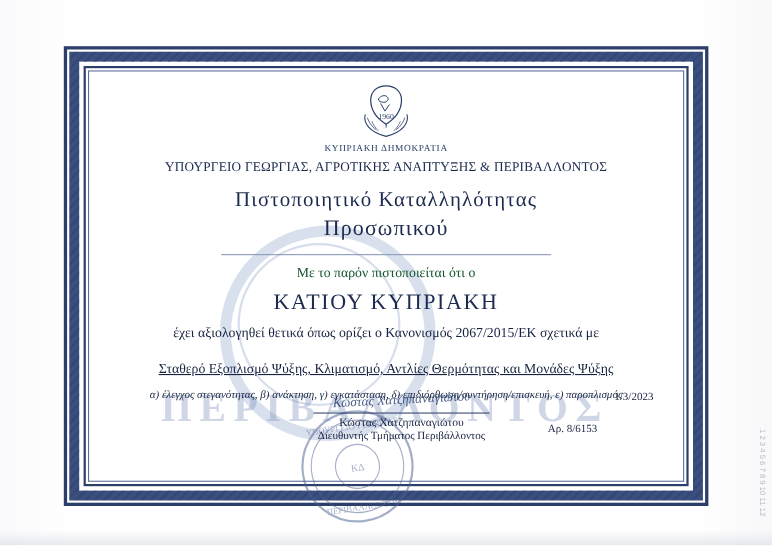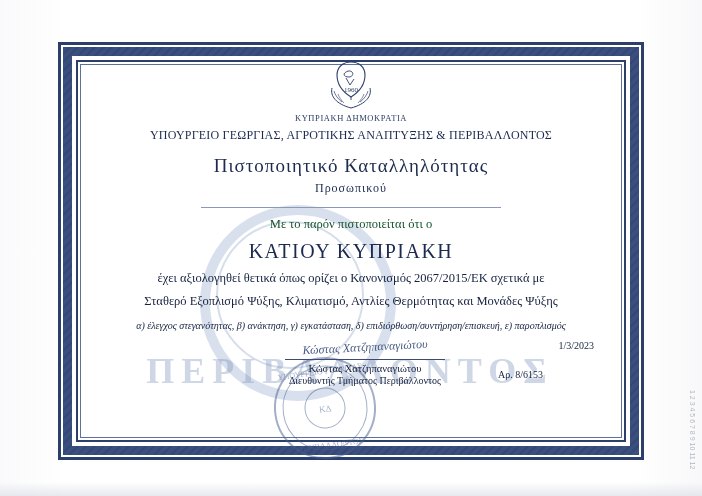--- a/index.html
+++ b/index.html
@@ -129,21 +129,21 @@
     letter-spacing: 7px;
     color: rgba(110,135,180,0.33);
     font-weight: bold;
     white-space: nowrap;
   }
 
   
   #content {
     position: absolute;
     left: 80px;
-    top: 48px;
+    top: 64px;
     width: 542px;
     height: 390px;
     text-align: center;
     color: #1b2a4e;
   }
 
   #coat-of-arms {
     margin: 10px auto 0 auto;
     width: 70px;
     height: 54px;
@@ -165,21 +165,21 @@
     font-family: "Liberation Serif", serif;
   }
   .cert-title {
     font-size: 19px;
     color: #1b2a4e;
     margin-top: 12px;
     letter-spacing: 1px;
     font-family: "Liberation Serif", serif;
   }
   .cert-subtitle {
-    font-size: 12px;
+    font-size: 20px;
     color: #1b2a4e;
     margin-top: 4px;
     letter-spacing: 1px;
     font-family: "Liberation Serif", serif;
   }
   .rule {
     width: 300px;
     height: 1px;
     background: #8b99b8;
     margin: 11px auto 0 auto;
@@ -197,21 +197,21 @@
     letter-spacing: 1.5px;
     font-family: "Liberation Serif", serif;
   }
   .body-line {
     font-size: 12.5px;
     color: #16223f;
     margin-top: 7px;
     line-height: 17px;
     font-family: "Liberation Serif", serif;
   }
-  .body-line.l2 { margin-top: 6px; }
+  .body-line.l2 { margin-top: 16px; text-decoration: underline; }
   .body-line.l3 { margin-top: 2px; }
   .category {
     font-size: 14.5px;
     color: #16223f;
     margin-top: 9px;
     letter-spacing: 1px;
     font-family: "Liberation Serif", serif;
   }
   .scope {
     font-size: 10px;

